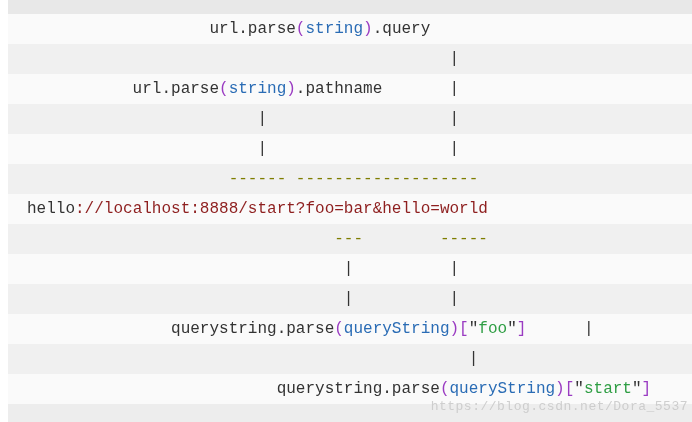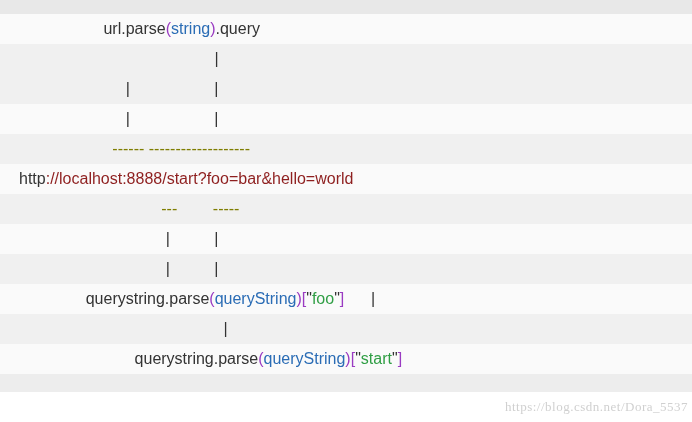--- a/index.html
+++ b/index.html
@@ -4,23 +4,24 @@
 <style>
   html,body{margin:0;padding:0;background:#ffffff;}
   #screen{
     position:relative;
     width:692px;height:422px;
     overflow:hidden;
     background:#ffffff;
   }
   .code-area{
     position:absolute;inset:0;
-    font-family:Liberation Sans, sans-serif;
+    font-family:Liberation Mono, monospace;
     font-size:16px;
     color:var(--text_plain,#333);
+    padding-left:8px;
   }
   .row{
     height:30px;
     line-height:30px;
     padding-left:19px;
     white-space:pre;
     box-sizing:border-box;
   }
   .row:first-child{height:14px;}
   .row:last-child{height:18px;}
@@ -30,41 +31,42 @@
   .bg-bottom{background:var(--row_bottom,#ededed);}
   .s-plain{color:var(--text_plain,#333);}
   .s-blue{color:var(--text_keyword_blue,#2a6cb5);}
   .s-purple{color:var(--text_punct_purple,#9a3bc2);}
   .s-olive{color:var(--text_dash_olive,#7e7d00);}
   .s-maroon{color:var(--text_url_maroon,#8e1f1f);}
   .s-green{color:var(--text_string_green,#2f9e44);}
   .watermark{
     position:absolute;
     top:399px;right:4px;
-    font-family:Liberation Serif, serif;
+    font-family:Liberation Mono, monospace;
     font-size:13px;
     letter-spacing:0.5px;
     color:var(--watermark_gray,#c8c8c8);
     opacity:0.85;
     pointer-events:none;
     z-index:5;
   }
 </style>
 </head>
 <body>
 
 <div id="screen">
   <div class="code-area" id="code-area">
       <div class="row bg-top"></div>
       <div class="row bg-white"><span class="s-plain">                   url.parse</span><span class="s-purple">(</span><span class="s-blue">string</span><span class="s-purple">)</span><span class="s-plain">.query</span></div>
       <div class="row bg-gray"><span class="s-plain">                                            |</span></div>
+      <div class="row bg-white"><span class="s-plain">           url.parse</span><span class="s-purple">(</span><span class="s-blue">string</span><span class="s-purple">)</span><span class="s-plain">.pathname</span><span class="s-plain">       |</span></div>
       <div class="row bg-gray"><span class="s-plain">                        |</span><span class="s-plain">                   |</span></div>
       <div class="row bg-white"><span class="s-plain">                        |</span><span class="s-plain">                   |</span></div>
       <div class="row bg-gray"><span class="s-olive">                     ------</span><span class="s-olive"> -------------------</span></div>
-      <div class="row bg-white"><span class="s-plain">http</span><span class="s-maroon">://localhost:8888/start?foo=bar&amp;hello=world</span></div>
+      <div class="row bg-white"><span class="s-plain">hello</span><span class="s-maroon">://localhost:8888/start?foo=bar&amp;hello=world</span></div>
       <div class="row bg-gray"><span class="s-olive">                                ---</span><span class="s-olive">        -----</span></div>
       <div class="row bg-white"><span class="s-plain">                                 |</span><span class="s-plain">          |</span></div>
       <div class="row bg-gray"><span class="s-plain">                                 |</span><span class="s-plain">          |</span></div>
       <div class="row bg-white"><span class="s-plain">               querystring.parse</span><span class="s-purple">(</span><span class="s-blue">queryString</span><span class="s-purple">)</span><span class="s-purple">[</span><span class="s-plain">"</span><span class="s-green">foo</span><span class="s-plain">"</span><span class="s-purple">]</span><span class="s-plain">      |</span></div>
       <div class="row bg-gray"><span class="s-plain">                                              |</span></div>
       <div class="row bg-white"><span class="s-plain">                          querystring.parse</span><span class="s-purple">(</span><span class="s-blue">queryString</span><span class="s-purple">)</span><span class="s-purple">[</span><span class="s-plain">"</span><span class="s-green">start</span><span class="s-plain">"</span><span class="s-purple">]</span></div>
       <div class="row bg-bottom"></div>
     </div>
   <div class="watermark">https://blog.csdn.net/Dora_5537</div>
 </div>

